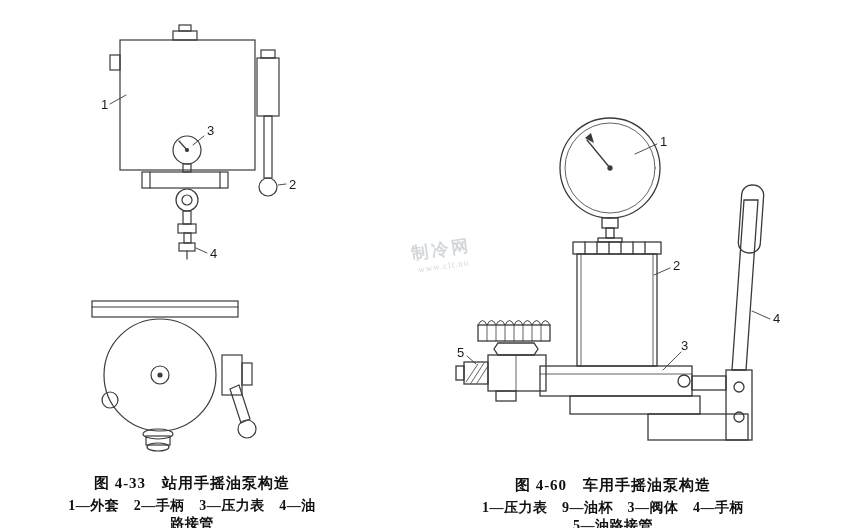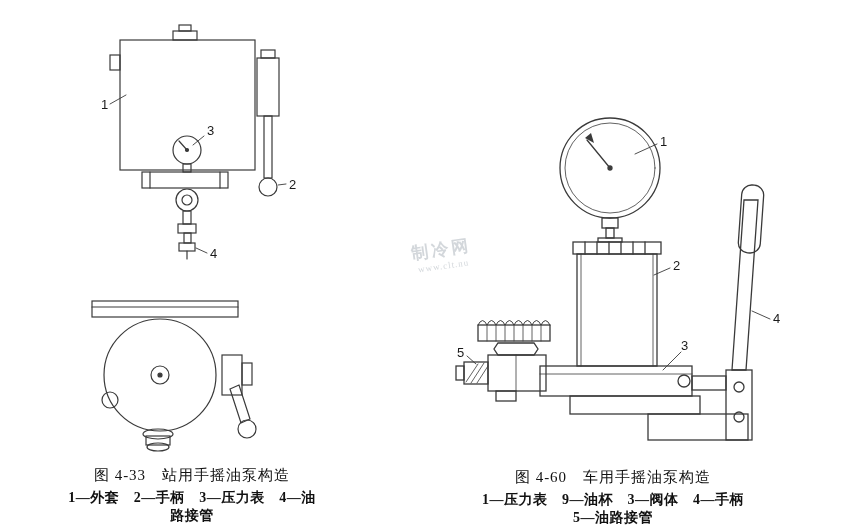--- a/index.html
+++ b/index.html
@@ -2,21 +2,21 @@
 <html><head>
 <meta charset="utf-8">
 <style>
   html,body{margin:0;padding:0;}
   body{width:852px;height:528px;background:#ffffff;overflow:hidden;
        font-family:"Liberation Serif",serif;}
   .canvas{position:relative;width:852px;height:528px;background:#fff;}
   svg.drawing{position:absolute;}
   svg .callout text{font-family:"Liberation Sans",sans-serif;}
   .caption{position:absolute;text-align:center;color:#111;}
-  .cap-title{font-size:15px;font-weight:400;letter-spacing:1px;}
+  .cap-title{font-size:15px;font-weight:700;letter-spacing:1px;margin-top:8px;}
   .cap-parts{font-size:14px;font-weight:600;margin-top:4px;letter-spacing:.5px;}
   .watermark{position:absolute;left:412px;top:238px;color:#c9ced3;
              transform:rotate(-8deg);text-align:center;user-select:none;}
   .wm1{font-size:17px;letter-spacing:3px;font-weight:600;opacity:.8;}
   .wm2{font-size:9px;letter-spacing:1px;opacity:.8;}
 </style>
 </head>
 <body>
 
 <div class="canvas">

